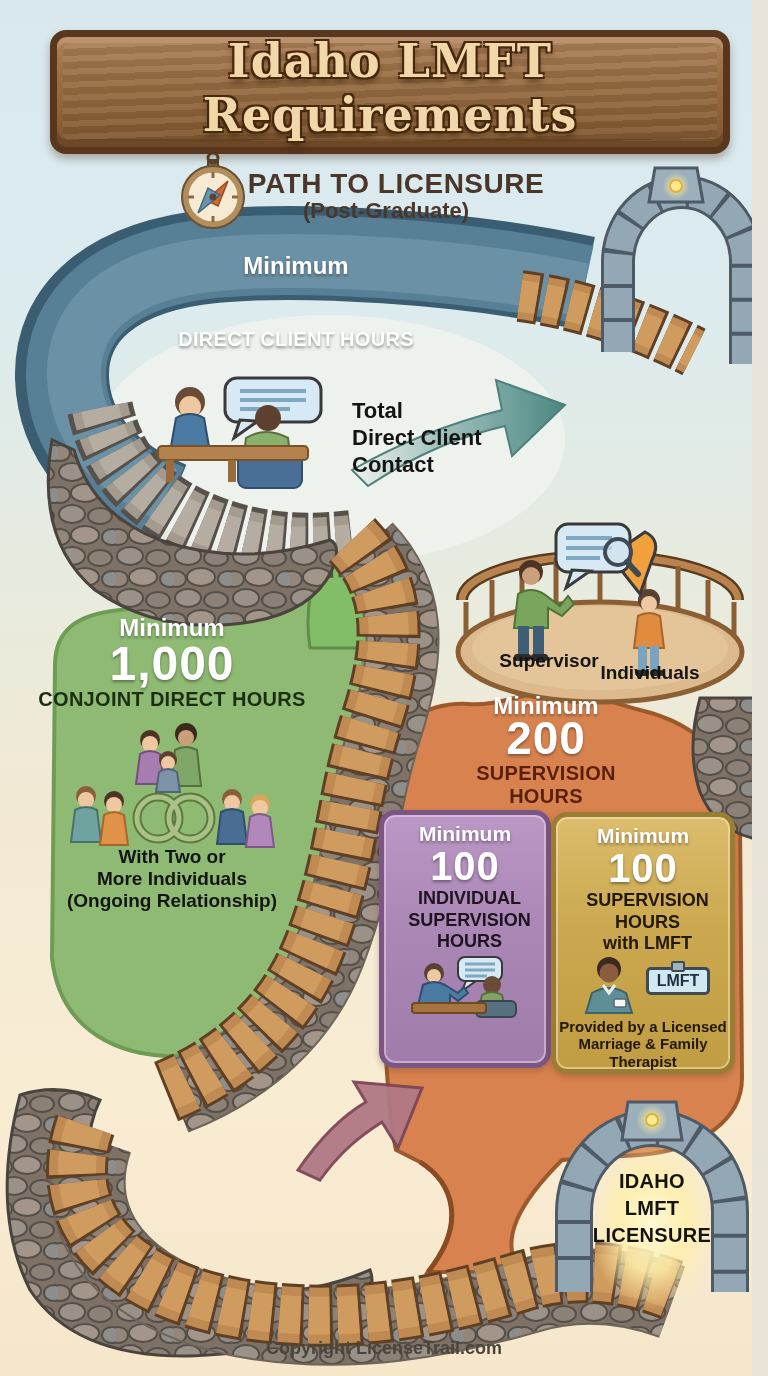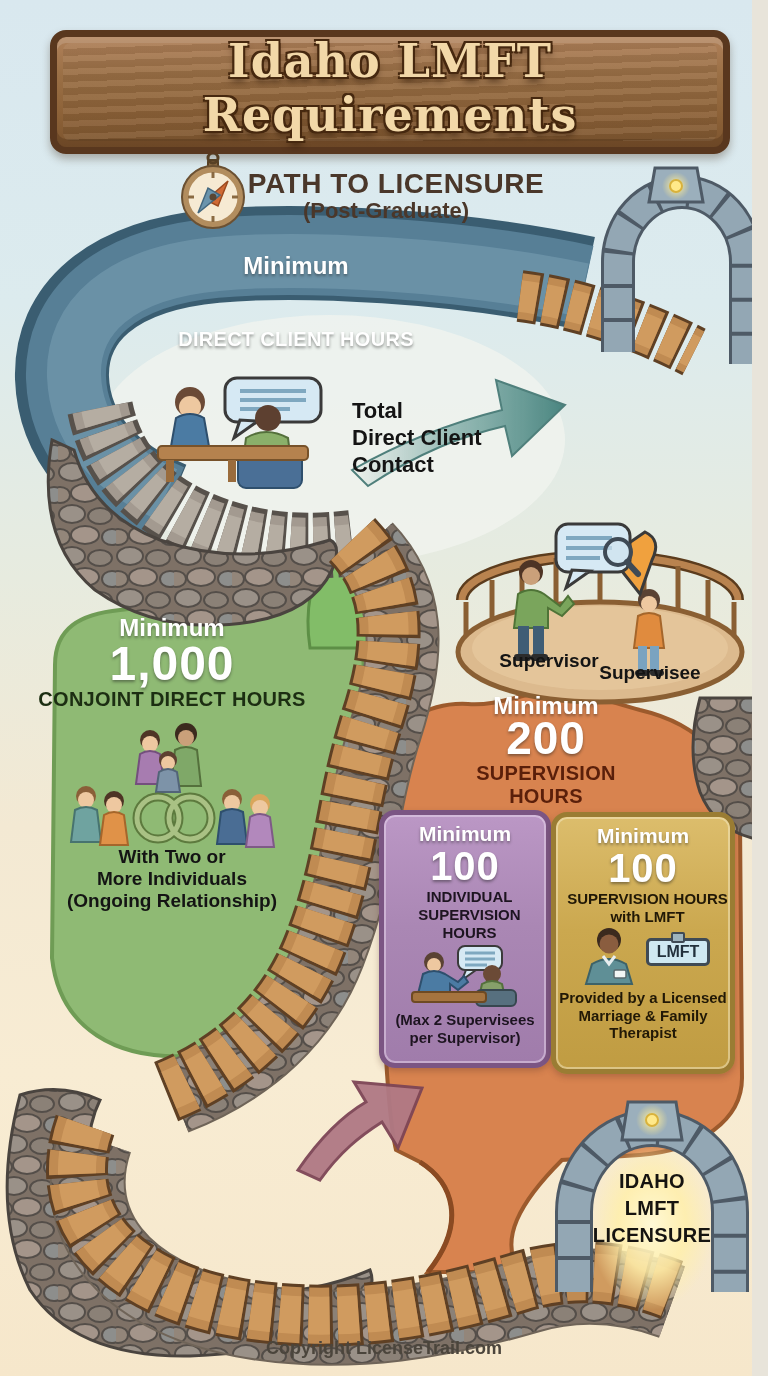--- a/index.html
+++ b/index.html
@@ -35,21 +35,21 @@
 
   .box{position:absolute;z-index:2;border-radius:16px;display:flex;flex-direction:column;align-items:center;text-align:center;}
   .box-purple{left:379px;top:810px;width:162px;height:248px;
     background:linear-gradient(180deg,#bb97c5 0%,#aa87b4 45%,#a07cab 100%);
     border:5px solid #7b5583;box-shadow:inset 0 0 0 2px rgba(235,220,240,.5),0 3px 6px rgba(90,50,40,.3);}
   .box-gold{left:551px;top:812px;width:174px;height:252px;
     background:linear-gradient(180deg,#dcbd6c 0%,#cba84f 45%,#c09c42 100%);
     border:5px solid #9a7c33;box-shadow:inset 0 0 0 2px rgba(245,235,200,.5),0 3px 6px rgba(90,50,40,.3);}
   .box .minlab{font-size:21px;margin-top:7px;}
   .box .bigval{font-size:40px;line-height:1.0;}
-  .box-label{font-size:15px;font-weight:800;color:#1d1420;line-height:1.2;margin-top:2px;padding-left:9px;}
+  .box-label{font-size:18px;font-weight:800;color:#1d1420;line-height:1.2;margin-top:2px;padding-left:9px;}
   .box-gold .box-label{color:#211806;}
   .box-caption{font-size:15px;font-weight:800;color:#1d1420;line-height:1.18;margin-top:3px;}
   .box-gold .box-caption{color:#211806;}
   .mini{margin-top:2px;}
   .badge-row{display:flex;align-items:flex-start;justify-content:center;gap:4px;margin-top:2px;}
   .lmft-badge{background:#cfe8f2;border:3px solid #3f4a55;border-radius:5px;
     font-size:16px;font-weight:800;color:#22303c;padding:2px 8px;margin-top:10px;position:relative;}
   .lmft-badge::before{content:"";position:absolute;top:-9px;left:50%;transform:translateX(-50%);
     width:10px;height:7px;background:#9db3bd;border:2px solid #3f4a55;border-radius:2px;}
 
@@ -309,21 +309,21 @@
   <div class="txt ctr white stage-label" style="left:296px;top:328px;">DIRECT CLIENT HOURS</div>
 
   <div class="txt ctr white minlab" style="left:172px;top:614px;">Minimum</div>
   <div class="txt ctr white bigval" style="left:172px;top:636px;font-size:48px;">1,000</div>
   <div class="txt ctr pre" style="left:172px;top:846px;font-size:19px;font-weight:800;color:#141414;">With Two or
 More Individuals
 (Ongoing Relationship)</div>
   <div class="txt ctr stage-label" style="left:172px;top:688px;color:#1c2e12;">CONJOINT DIRECT HOURS</div>
 
   <div class="txt ctr role-label" style="left:549px;top:650px;">Supervisor</div>
-  <div class="txt ctr role-label" style="left:650px;top:662px;">Supervisee</div>
+  <div class="txt ctr role-label" style="left:650px;top:662px;">Individuals</div>
 
   <div class="txt ctr white minlab" style="left:546px;top:692px;">Minimum</div>
   <div class="txt ctr white bigval" style="left:546px;top:712px;font-size:46px;">200</div>
   <div class="txt ctr stage-label" style="left:546px;top:762px;color:#5a1f0a;">SUPERVISION HOURS</div>
 
   <div class="box box-purple">
     <div class="minlab white">Minimum</div>
     <div class="bigval white">100</div>
     <div class="box-label pre">INDIVIDUAL
 SUPERVISION HOURS</div>
@@ -334,22 +334,20 @@
       <line x1="59" y1="15" x2="89" y2="15" stroke="#7fa8c0" stroke-width="3"></line>
       <line x1="59" y1="21" x2="81" y2="21" stroke="#7fa8c0" stroke-width="3"></line>
       <circle cx="28" cy="18" r="10" fill="#5a4233"></circle>
         <circle cx="28" cy="21" r="7" fill="#eec8a0"></circle>
       <path d="M 12 50 L 17 30 Q 28 24 39 30 L 52 38 L 58 32 L 62 38 L 52 46 L 44 40 L 44 50 Z" fill="#4b7ba3" stroke="#2e4f6d" stroke-width="2"></path>
       <circle cx="86" cy="30" r="9" fill="#6b4a36"></circle>
       <path d="M 72 58 L 76 40 Q 86 34 96 40 L 100 58 Z" fill="#86a06a" stroke="#54703c" stroke-width="2"></path>
       <rect x="70" y="46" width="40" height="16" rx="5" fill="#57707f" stroke="#37474f" stroke-width="2"></rect>
       <rect x="6" y="48" width="74" height="10" rx="3" fill="#a5743f" stroke="#6e4a23" stroke-width="2"></rect>
     </svg>
-    <div class="box-caption pre">(Max 2 Supervisees
-per Supervisor)</div>
   </div>
 
   <div class="box box-gold">
     <div class="minlab white">Minimum</div>
     <div class="bigval white">100</div>
     <div class="box-label pre">SUPERVISION HOURS
 with LMFT</div>
     <div class="badge-row">
       <svg width="66" height="58" viewBox="0 0 66 58">
         <circle cx="33" cy="12" r="12" fill="#3b2a1e"></circle>

